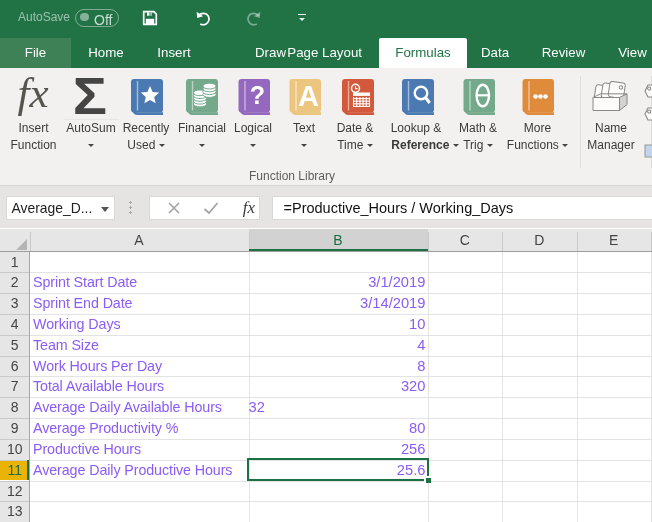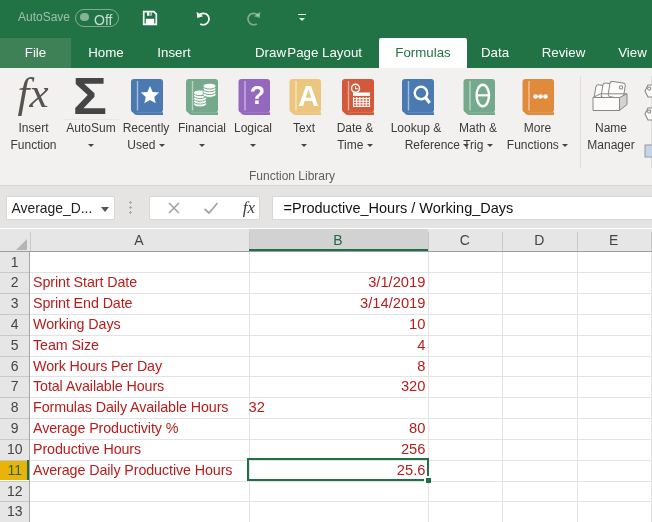--- a/index.html
+++ b/index.html
@@ -3,21 +3,21 @@
 <meta charset="utf-8">
 <style>
   html,body{margin:0;padding:0;}
   body{width:652px;height:522px;overflow:hidden;font-family:"Liberation Sans",sans-serif;position:relative;background:#fff;}
   .abs{position:absolute;}
   .lbl{position:absolute;font-size:12px;color:#3b3b3b;text-align:center;line-height:13px;white-space:nowrap;}
   .tab{position:absolute;top:38px;height:30px;line-height:30px;font-size:13.3px;color:#fdfdfd;text-align:center;white-space:nowrap;}
   .car{display:inline-block;width:0;height:0;border-left:3.5px solid transparent;border-right:3.5px solid transparent;border-top:3.5px solid #444;vertical-align:2px;}
   .hcell{position:absolute;top:229px;height:22.5px;line-height:22.5px;background:#e7e6e6;font-size:14px;color:#444;text-align:center;}
   .rnum{position:absolute;left:0;width:29.5px;background:#e7e6e6;font-size:14px;color:#444;text-align:center;}
-  .ct{position:absolute;font-size:14.3px;letter-spacing:-0.1px;color:#b91c1c;line-height:20.8px;height:20.8px;white-space:nowrap;}
+  .ct{position:absolute;font-size:14.3px;letter-spacing:-0.1px;color:#8b5cf6;line-height:20.8px;height:20.8px;white-space:nowrap;}
   .num{font-size:14.7px;letter-spacing:0;}
   .gl-h{position:absolute;left:29.5px;right:0;height:1px;background:#e3e3e3;}
   .gl-v{position:absolute;top:251.5px;bottom:0;width:1px;background:#e3e3e3;}
 </style>
 </head>
 <body>
 
 <div class="abs" style="left:0;top:0;width:652px;height:36px;background:#217346;"></div>
 <div class="abs" style="left:18px;top:10px;font-size:12px;color:rgba(255,255,255,0.55);">AutoSave</div>
 <div class="abs" style="left:75px;top:8.5px;width:42px;height:16px;border:1.2px solid rgba(255,255,255,0.42);border-radius:9.5px;"></div>
@@ -139,21 +139,21 @@
 <div class="lbl" style="left:322px;top:139px;width:66px;">Time <span class="car"></span></div>
 
 <svg class="abs" style="left:400.5px;top:78.5px;" width="34" height="38" viewBox="0 0 33 38">
   <rect x="0.5" y="0" width="32" height="33.5" rx="3" fill="#4b7ab2"></rect>
   <line x1="7" y1="2" x2="7" y2="31.5" stroke="rgba(255,255,255,0.5)" stroke-width="1.4"></line>
   <path d="M1.5,29 c0.2,4.5 2,6.8 5,6.9 h26 v-2.6 h-25.5 c-2,0 -3,-1.6 -3.2,-4.3 z" fill="#4b7ab2"></path>
   <circle cx="19.5" cy="14" r="6.3" fill="none" stroke="#fff" stroke-width="2.4"></circle>
   <line x1="24" y1="18.5" x2="28.2" y2="24" stroke="#fff" stroke-width="3"></line>
 </svg>
 <div class="lbl" style="left:377px;top:122px;width:78px;">Lookup &amp;</div>
-<div class="lbl" style="left:398px;top:139px;width:78px;">Reference <span class="car"></span></div>
+<div class="lbl" style="left:386px;top:139px;width:78px;font-weight:bold;">Reference <span class="car"></span></div>
 
 <svg class="abs" style="left:463px;top:78.5px;" width="33" height="38" viewBox="0 0 33 38">
   <rect x="0.5" y="0" width="31.5" height="33.5" rx="3" fill="#74a98c"></rect>
   <line x1="7" y1="2" x2="7" y2="31.5" stroke="rgba(255,255,255,0.5)" stroke-width="1.4"></line>
   <path d="M1.5,29 c0.2,4.5 2,6.8 5,6.9 h25.5 v-2.6 h-25 c-2,0 -3,-1.6 -3.2,-4.3 z" fill="#74a98c"></path>
   <ellipse cx="19.8" cy="16.5" rx="6.2" ry="10.8" fill="none" stroke="#fff" stroke-width="2.4"></ellipse>
   <line x1="14" y1="16.3" x2="25.6" y2="16.3" stroke="#fff" stroke-width="2.2"></line>
 </svg>
 <div class="lbl" style="left:447px;top:122px;width:62px;">Math &amp;</div>
 <div class="lbl" style="left:447px;top:139px;width:62px;">Trig <span class="car"></span></div>
@@ -287,21 +287,21 @@
 <div class="gl-v" style="left:502px;"></div>
 <div class="gl-v" style="left:576.5px;"></div>
 <div class="gl-v" style="left:651px;"></div>
 
 <div class="ct" style="left:33px;top:272.3px;">Sprint Start Date</div>
 <div class="ct" style="left:33px;top:293.1px;">Sprint End Date</div>
 <div class="ct" style="left:33px;top:313.9px;">Working Days</div>
 <div class="ct" style="left:33px;top:334.8px;">Team Size</div>
 <div class="ct" style="left:33px;top:355.6px;">Work Hours Per Day</div>
 <div class="ct" style="left:33px;top:376.4px;">Total Available Hours</div>
-<div class="ct" style="left:33px;top:397.2px;">Formulas Daily Available Hours</div>
+<div class="ct" style="left:33px;top:397.2px;">Average Daily Available Hours</div>
 <div class="ct" style="left:33px;top:418px;">Average Productivity %</div>
 <div class="ct" style="left:33px;top:438.9px;">Productive Hours</div>
 <div class="ct" style="left:33px;top:459.7px;">Average Daily Productive Hours</div>
 
 <div class="ct num" style="left:248.5px;top:272.3px;width:176.9px;text-align:right;">3/1/2019</div>
 <div class="ct num" style="left:248.5px;top:293.1px;width:176.9px;text-align:right;">3/14/2019</div>
 <div class="ct num" style="left:248.5px;top:313.9px;width:176.9px;text-align:right;">10</div>
 <div class="ct num" style="left:248.5px;top:334.8px;width:176.9px;text-align:right;">4</div>
 <div class="ct num" style="left:248.5px;top:355.6px;width:176.9px;text-align:right;">8</div>
 <div class="ct num" style="left:248.5px;top:376.4px;width:176.9px;text-align:right;">320</div>

